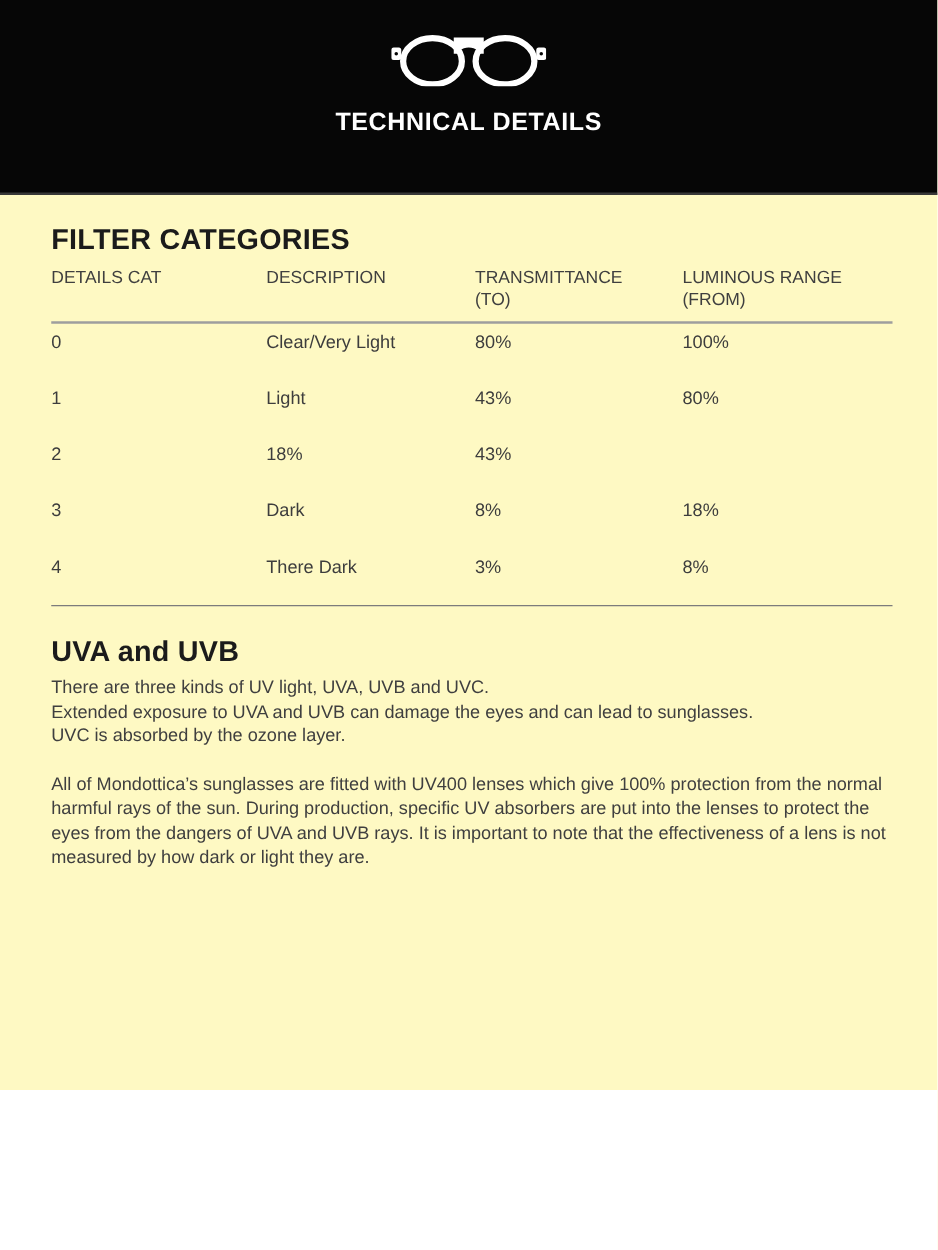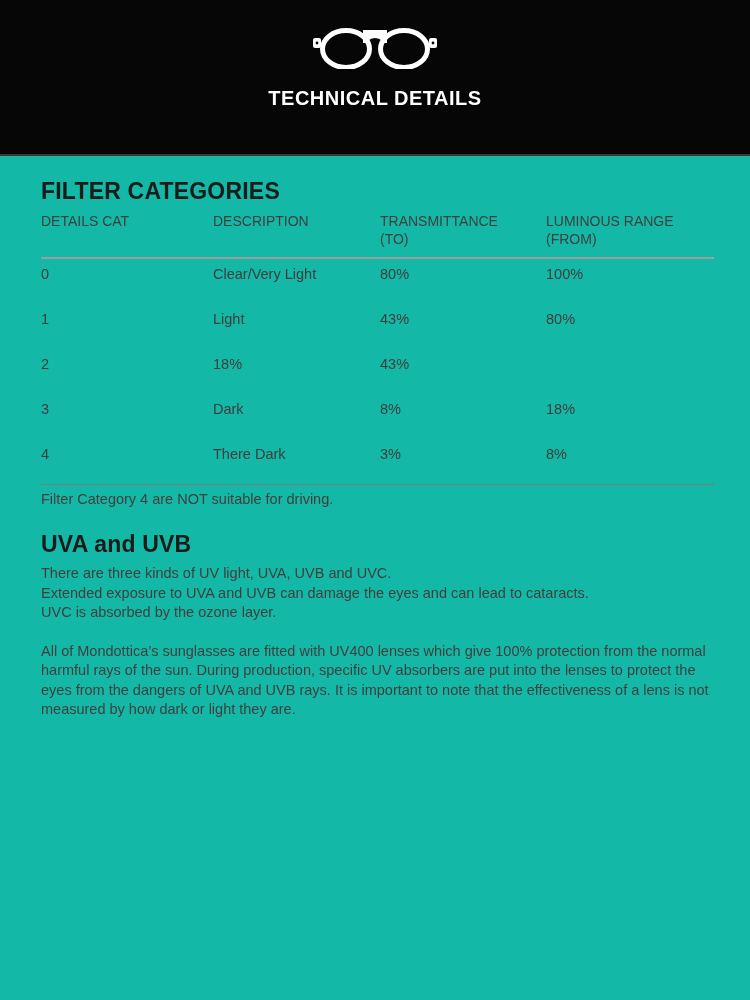--- a/index.html
+++ b/index.html
@@ -3,21 +3,21 @@
 <meta charset="utf-8">
 <style>
   * { margin: 0; padding: 0; box-sizing: border-box; }
   html, body { background: #ffffff; }
   body {
     width: 750px; height: 1000px;
     font-family: "Liberation Sans", "DejaVu Sans", sans-serif;
     color: #3d3d3d;
     overflow: hidden;
   }
-  .page { width: 750px; height: 1000px; background: #14b8a6; }
+  .page { width: 750px; height: 872px; background: #fef9c3; }
 
   
   .hero {
     width: 750px; height: 156px;
     background: #060606;
     border-bottom: 2px solid #383838;
     display: flex; flex-direction: column; align-items: center;
     padding-top: 25px;
   }
   .hero svg { display: block; }
@@ -147,26 +147,25 @@
         <div class="cell">18%</div>
       </div>
       <div class="tbl-row">
         <div class="cell">4</div>
         <div class="cell">There Dark</div>
         <div class="cell">3%</div>
         <div class="cell">8%</div>
       </div>
     </div>
 
-    <p class="note">Filter Category 4 are NOT suitable for driving.</p>
 
     <h1 class="section-heading uv-heading">UVA and UVB</h1>
 
     <p class="uv-lines">
       <span class="line">There are three kinds of UV light, UVA, UVB and UVC.</span>
-      <span class="line">Extended exposure to UVA and UVB can damage the eyes and can lead to cataracts.</span>
+      <span class="line">Extended exposure to UVA and UVB can damage the eyes and can lead to sunglasses.</span>
       <span class="line">UVC is absorbed by the ozone layer.</span>
     </p>
 
     <p class="uv-paragraph">All of Mondottica’s sunglasses are fitted with UV400 lenses which give 100% protection from the normal harmful rays of the sun. During production, specific UV absorbers are put into the lenses to protect the eyes from the dangers of UVA and UVB rays. It is important to note that the effectiveness of a lens is not measured by how dark or light they are.</p>
 
   </main>
 </div>
 
 </body></html>

